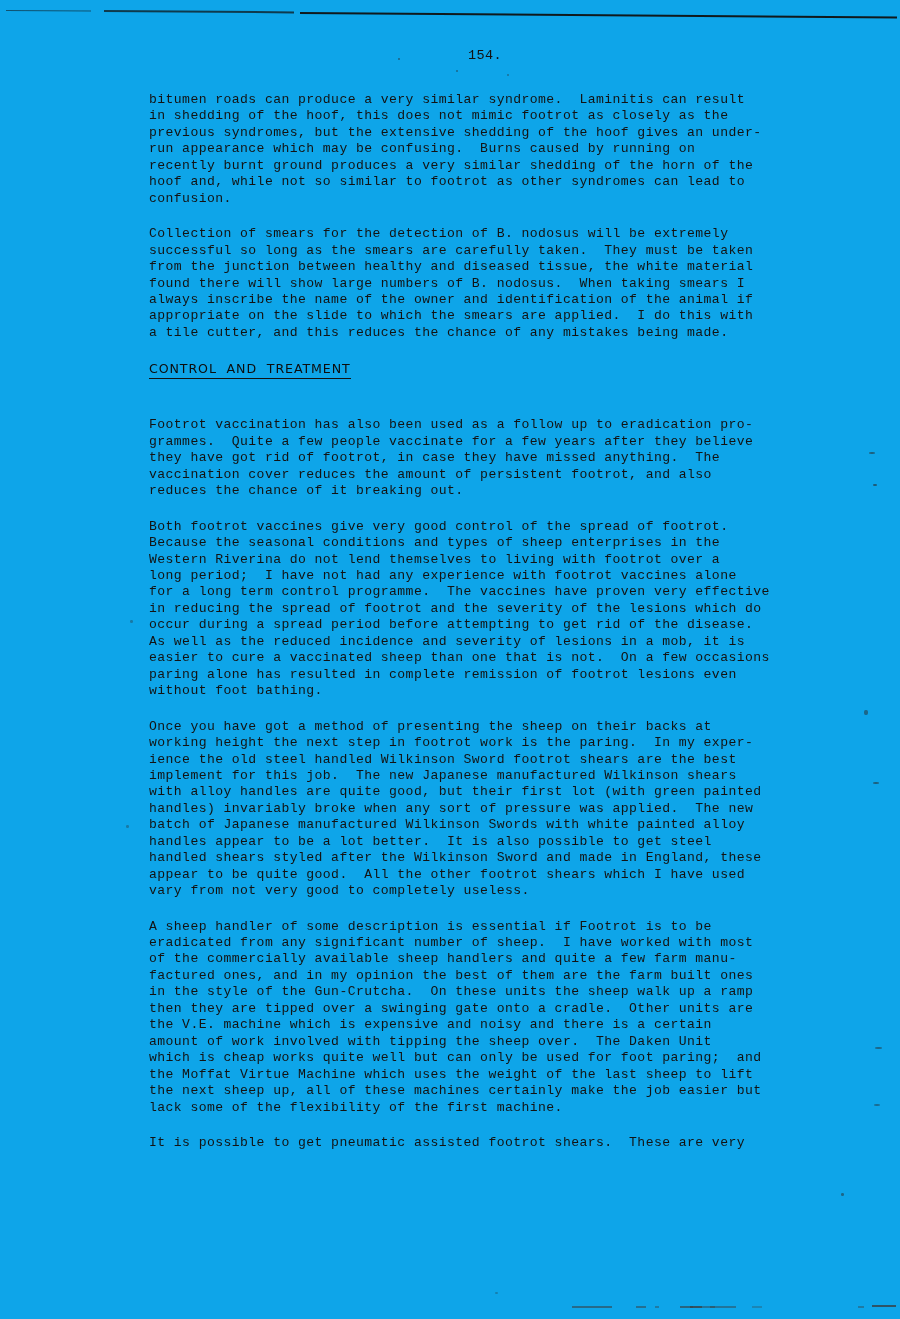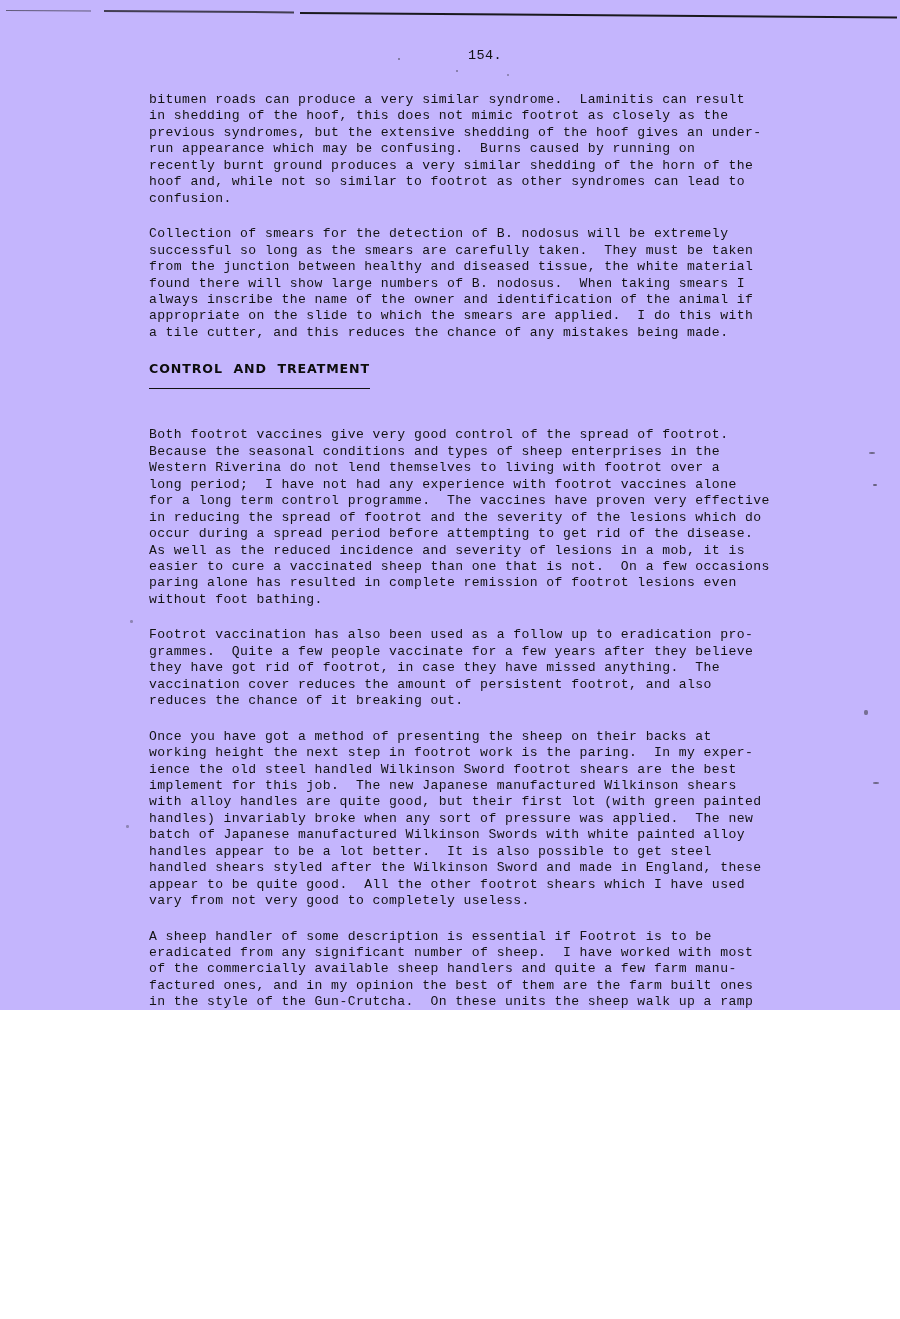--- a/index.html
+++ b/index.html
@@ -7,23 +7,23 @@
     padding: 0;
     background: #ffffff;
   }
   body {
     font-family: "Liberation Mono", "DejaVu Sans Mono", monospace;
     color: #000000;
   }
   #page {
     position: relative;
     width: 900px;
-    height: 1010px;
+    height: 1319px;
     overflow: hidden;
-    background: #c4b5fd;
+    background: #0ea5e9;
   }
 
   
   .scan-edge {
     position: absolute;
     background: #111;
     transform-origin: left center;
   }
   .scan-edge.seg1 {
     left: 6px; top: 10px; width: 85px; height: 1.2px;
@@ -81,26 +81,26 @@
     white-space: pre-wrap;
     color: #131313;
     text-rendering: optimizeLegibility;
   }
   p.para:last-child { margin-bottom: 16px; font-family: Liberation Mono, monospace; }
 
   h2.section-heading {
     margin: 0 0 20px 0;
     font-family: "DejaVu Sans", "Liberation Sans", sans-serif;
     font-size: 12.6px;
-    font-weight: bold;
+    font-weight: normal;
     letter-spacing: 0.9px;
     color: #0d0d0d;
     display: inline-block;
     border-bottom: 1.6px solid #111;
-    padding-bottom: 12px;
+    padding-bottom: 2px;
     white-space: pre;
   }
   .heading-wrap { margin-bottom: 18px; }
 </style>
 </head>
 <body>
 
 <div id="page">
 
   <div class="scan-edge seg1"></div>
@@ -149,37 +149,37 @@
 from the junction between healthy and diseased tissue, the white material
 found there will show large numbers of B. nodosus.  When taking smears I
 always inscribe the name of the owner and identification of the animal if
 appropriate on the slide to which the smears are applied.  I do this with
 a tile cutter, and this reduces the chance of any mistakes being made.</p>
 
     <div class="heading-wrap">
       <h2 class="section-heading">CONTROL  AND  TREATMENT</h2>
     </div>
 
+    <p class="para">Footrot vaccination has also been used as a follow up to eradication pro-
+grammes.  Quite a few people vaccinate for a few years after they believe
+they have got rid of footrot, in case they have missed anything.  The
+vaccination cover reduces the amount of persistent footrot, and also
+reduces the chance of it breaking out.</p>
+
     <p class="para">Both footrot vaccines give very good control of the spread of footrot.
 Because the seasonal conditions and types of sheep enterprises in the
 Western Riverina do not lend themselves to living with footrot over a
 long period;  I have not had any experience with footrot vaccines alone
 for a long term control programme.  The vaccines have proven very effective
 in reducing the spread of footrot and the severity of the lesions which do
 occur during a spread period before attempting to get rid of the disease.
 As well as the reduced incidence and severity of lesions in a mob, it is
 easier to cure a vaccinated sheep than one that is not.  On a few occasions
 paring alone has resulted in complete remission of footrot lesions even
 without foot bathing.</p>
-
-    <p class="para">Footrot vaccination has also been used as a follow up to eradication pro-
-grammes.  Quite a few people vaccinate for a few years after they believe
-they have got rid of footrot, in case they have missed anything.  The
-vaccination cover reduces the amount of persistent footrot, and also
-reduces the chance of it breaking out.</p>
 
 
     <p class="para">Once you have got a method of presenting the sheep on their backs at
 working height the next step in footrot work is the paring.  In my exper-
 ience the old steel handled Wilkinson Sword footrot shears are the best
 implement for this job.  The new Japanese manufactured Wilkinson shears
 with alloy handles are quite good, but their first lot (with green painted
 handles) invariably broke when any sort of pressure was applied.  The new
 batch of Japanese manufactured Wilkinson Swords with white painted alloy
 handles appear to be a lot better.  It is also possible to get steel

